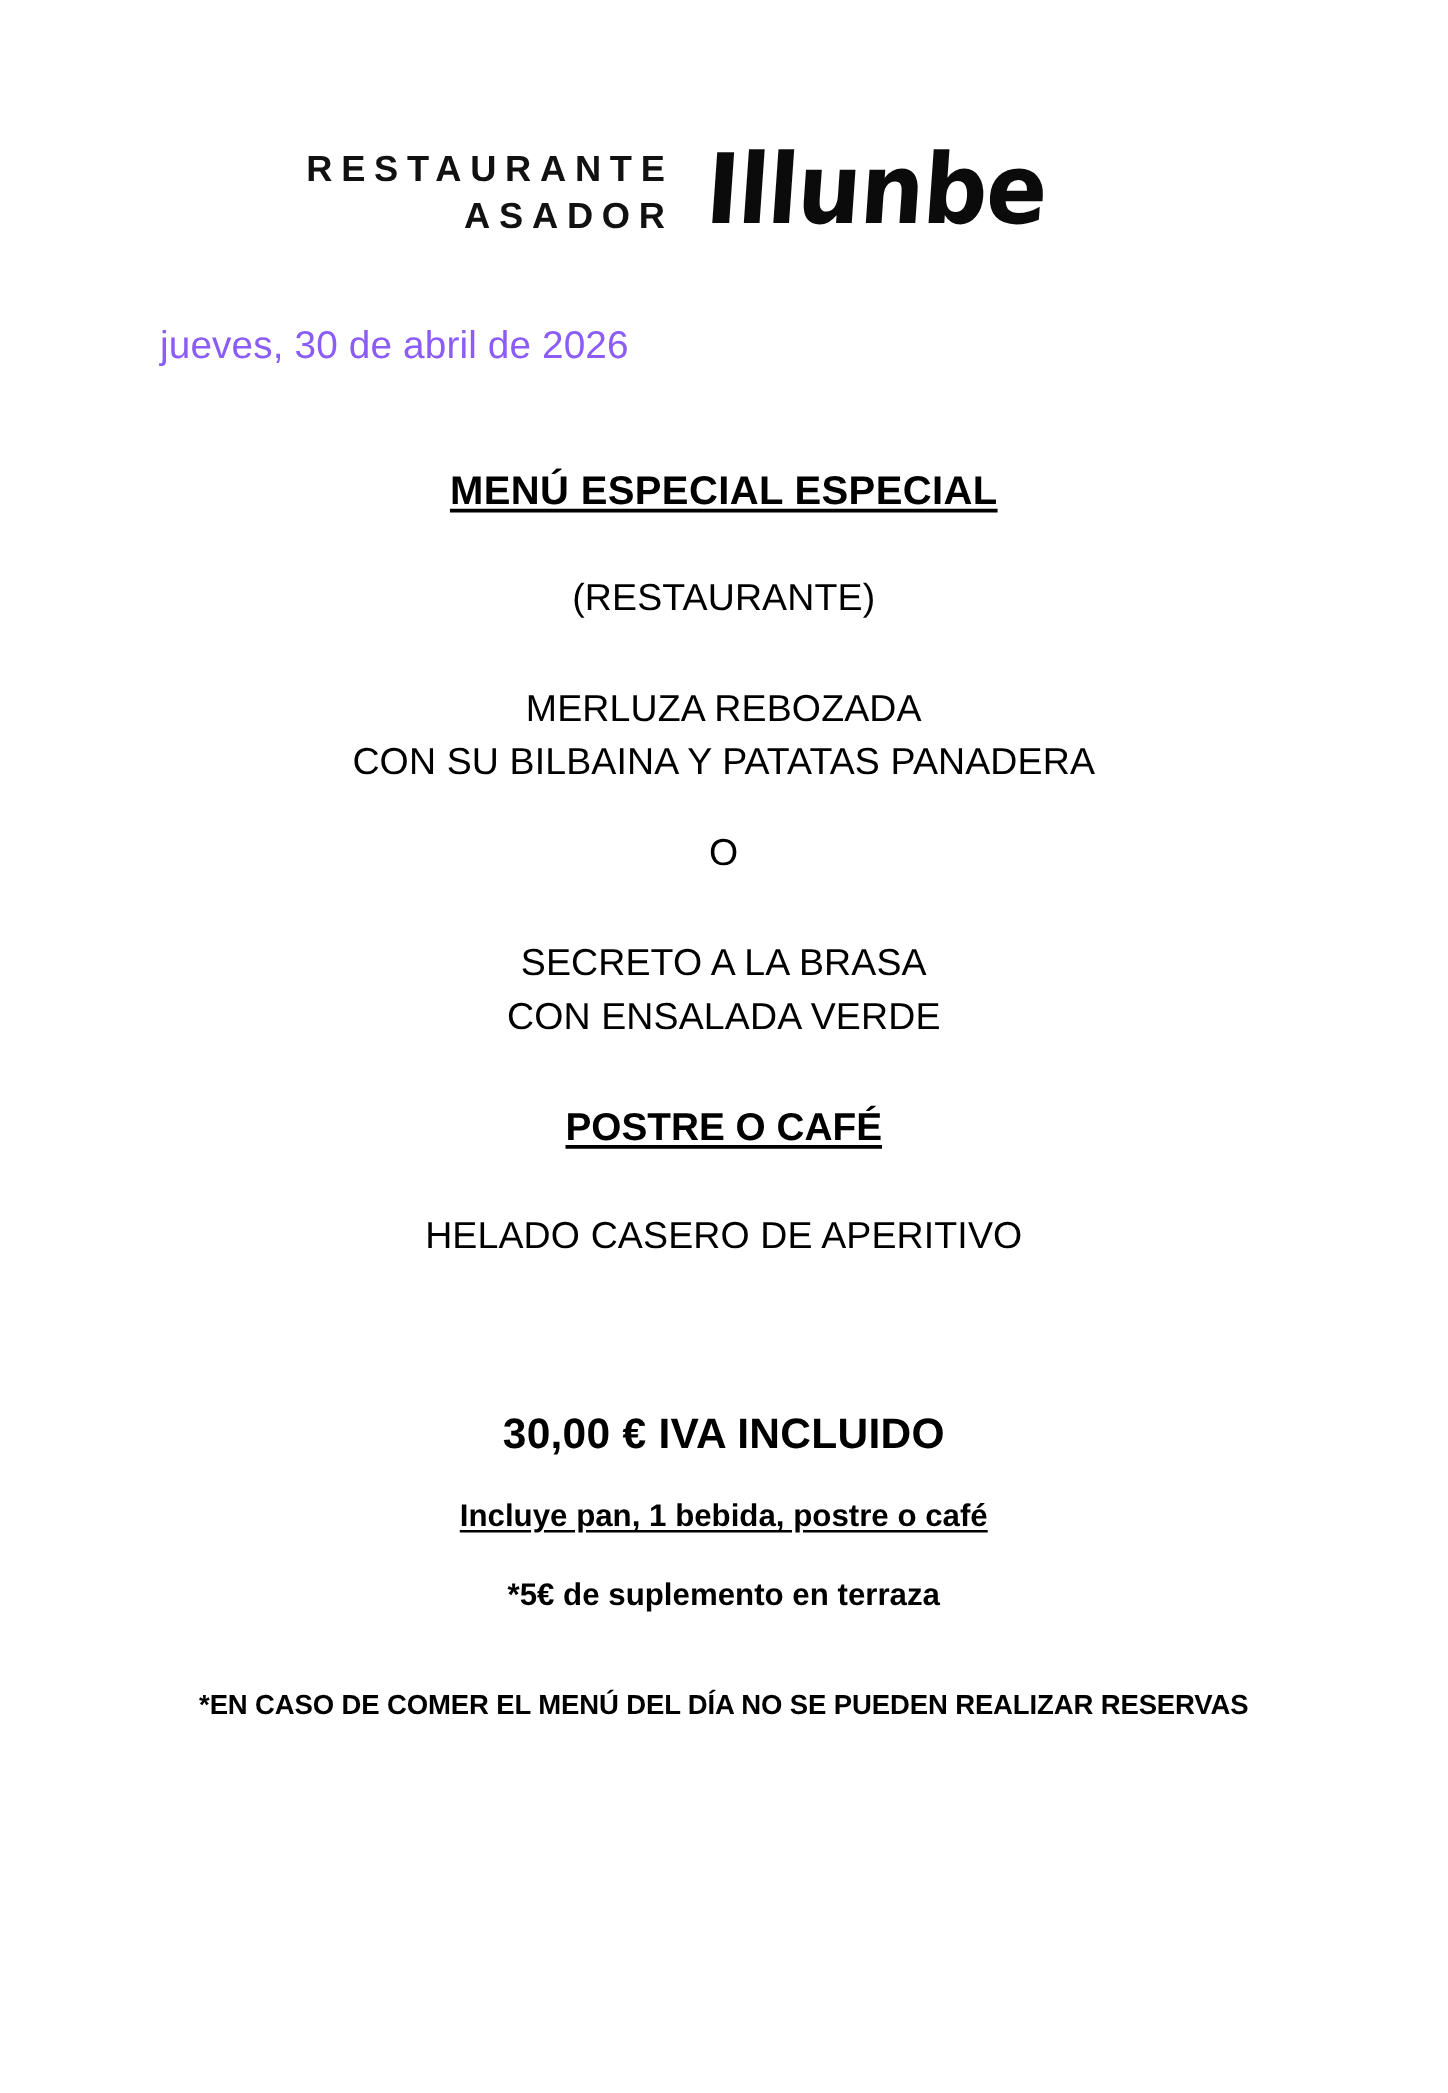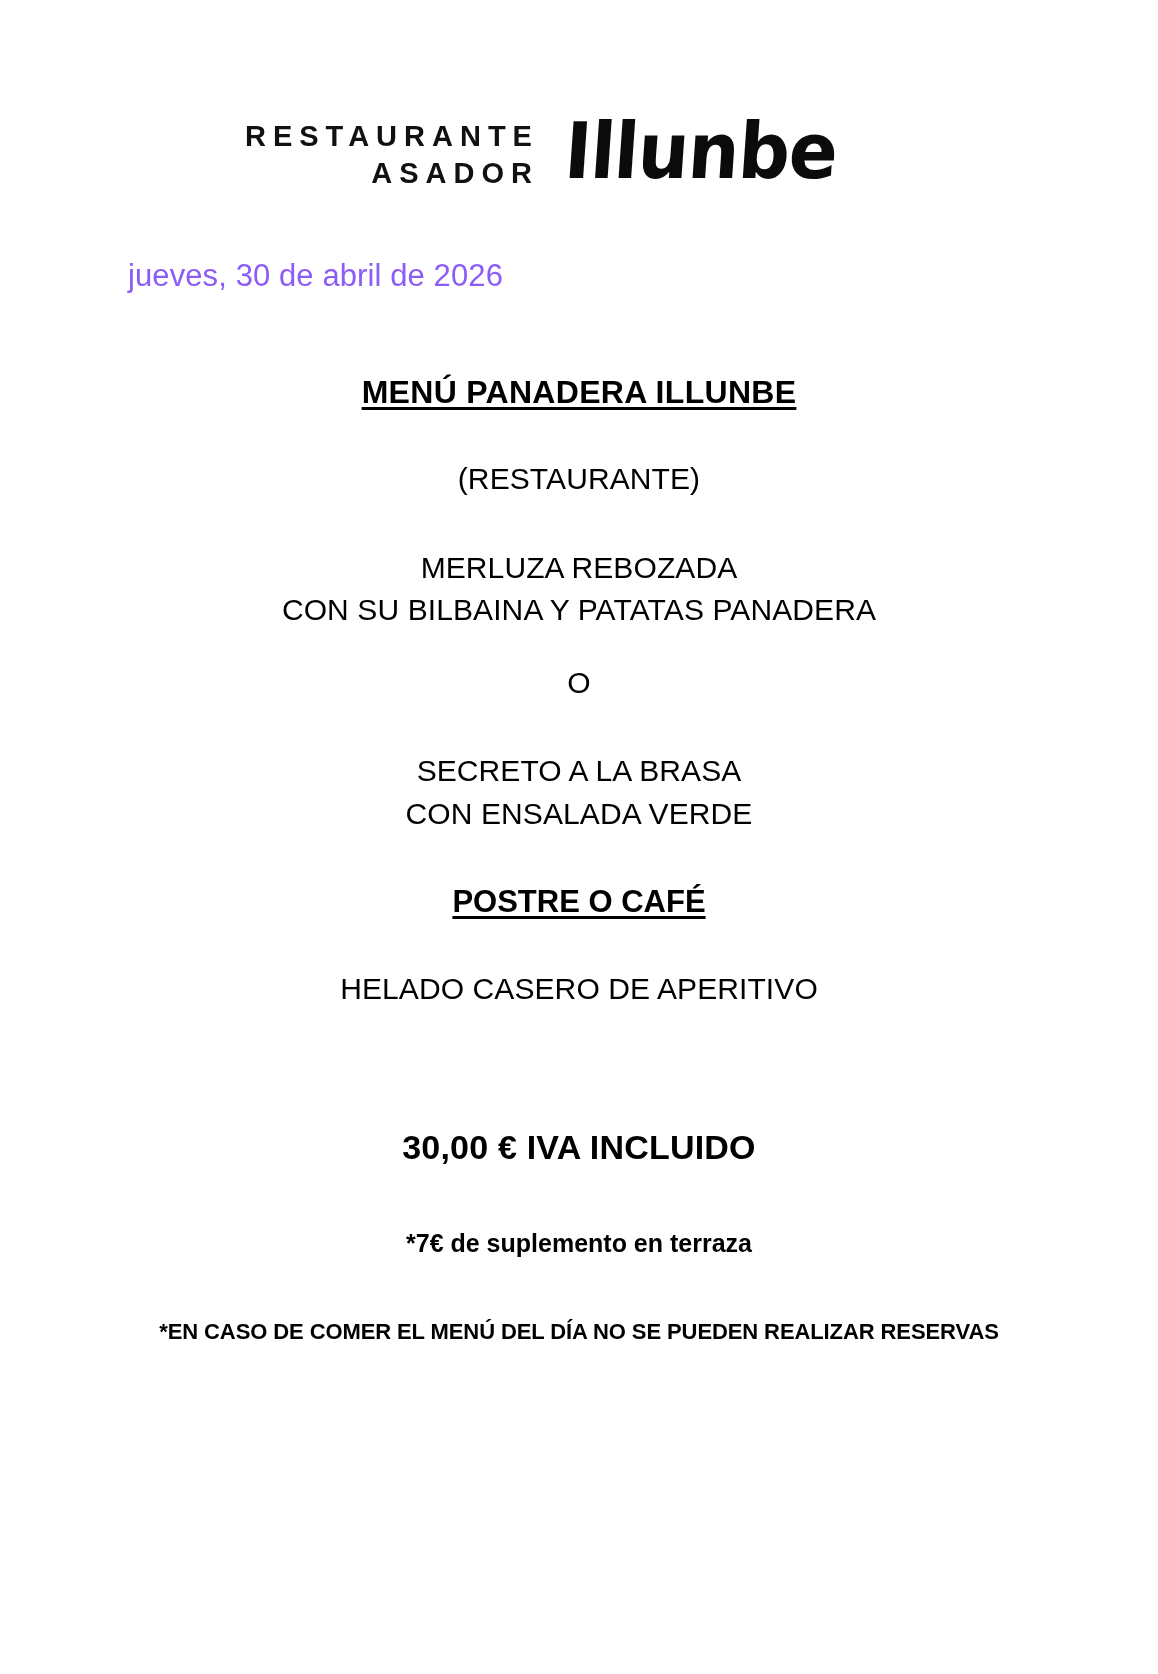--- a/index.html
+++ b/index.html
@@ -160,21 +160,21 @@
         <span class="logo-word">ASADOR</span>
       </div>
       <div class="logo-brand">Illunbe</div>
     </div>
   </div>
 
   <div class="date-line">jueves, 30 de abril de 2026</div>
 
   <div class="content">
 
-    <p class="menu-title">MENÚ PANADERA ILLUNBE</p>
+    <p class="menu-title">MENÚ ESPECIAL ESPECIAL</p>
 
     <div class="gap-md"></div>
 
     <p class="line">(RESTAURANTE)</p>
 
     <div class="gap-md"></div>
 
     <p class="line">MERLUZA REBOZADA</p>
     <p class="line">CON SU BILBAINA Y PATATAS PANADERA</p>
 
@@ -194,24 +194,25 @@
     <div class="gap-md"></div>
 
     <p class="line">HELADO CASERO DE APERITIVO</p>
 
     <div class="gap-xl"></div>
 
     <p class="price">30,00 € IVA INCLUIDO</p>
 
     <div class="gap-sm"></div>
 
+    <p class="includes">Incluye pan, 1 bebida, postre o café</p>
 
     <div class="gap-sm"></div>
 
-    <p class="supplement">*7€ de suplemento en terraza</p>
+    <p class="supplement">*5€ de suplemento en terraza</p>
 
     <div class="gap-lg"></div>
 
     <p class="footnote">*EN CASO DE COMER EL MENÚ DEL DÍA NO SE PUEDEN REALIZAR RESERVAS</p>
 
   </div>
 
 </div>
 
 </body></html>

